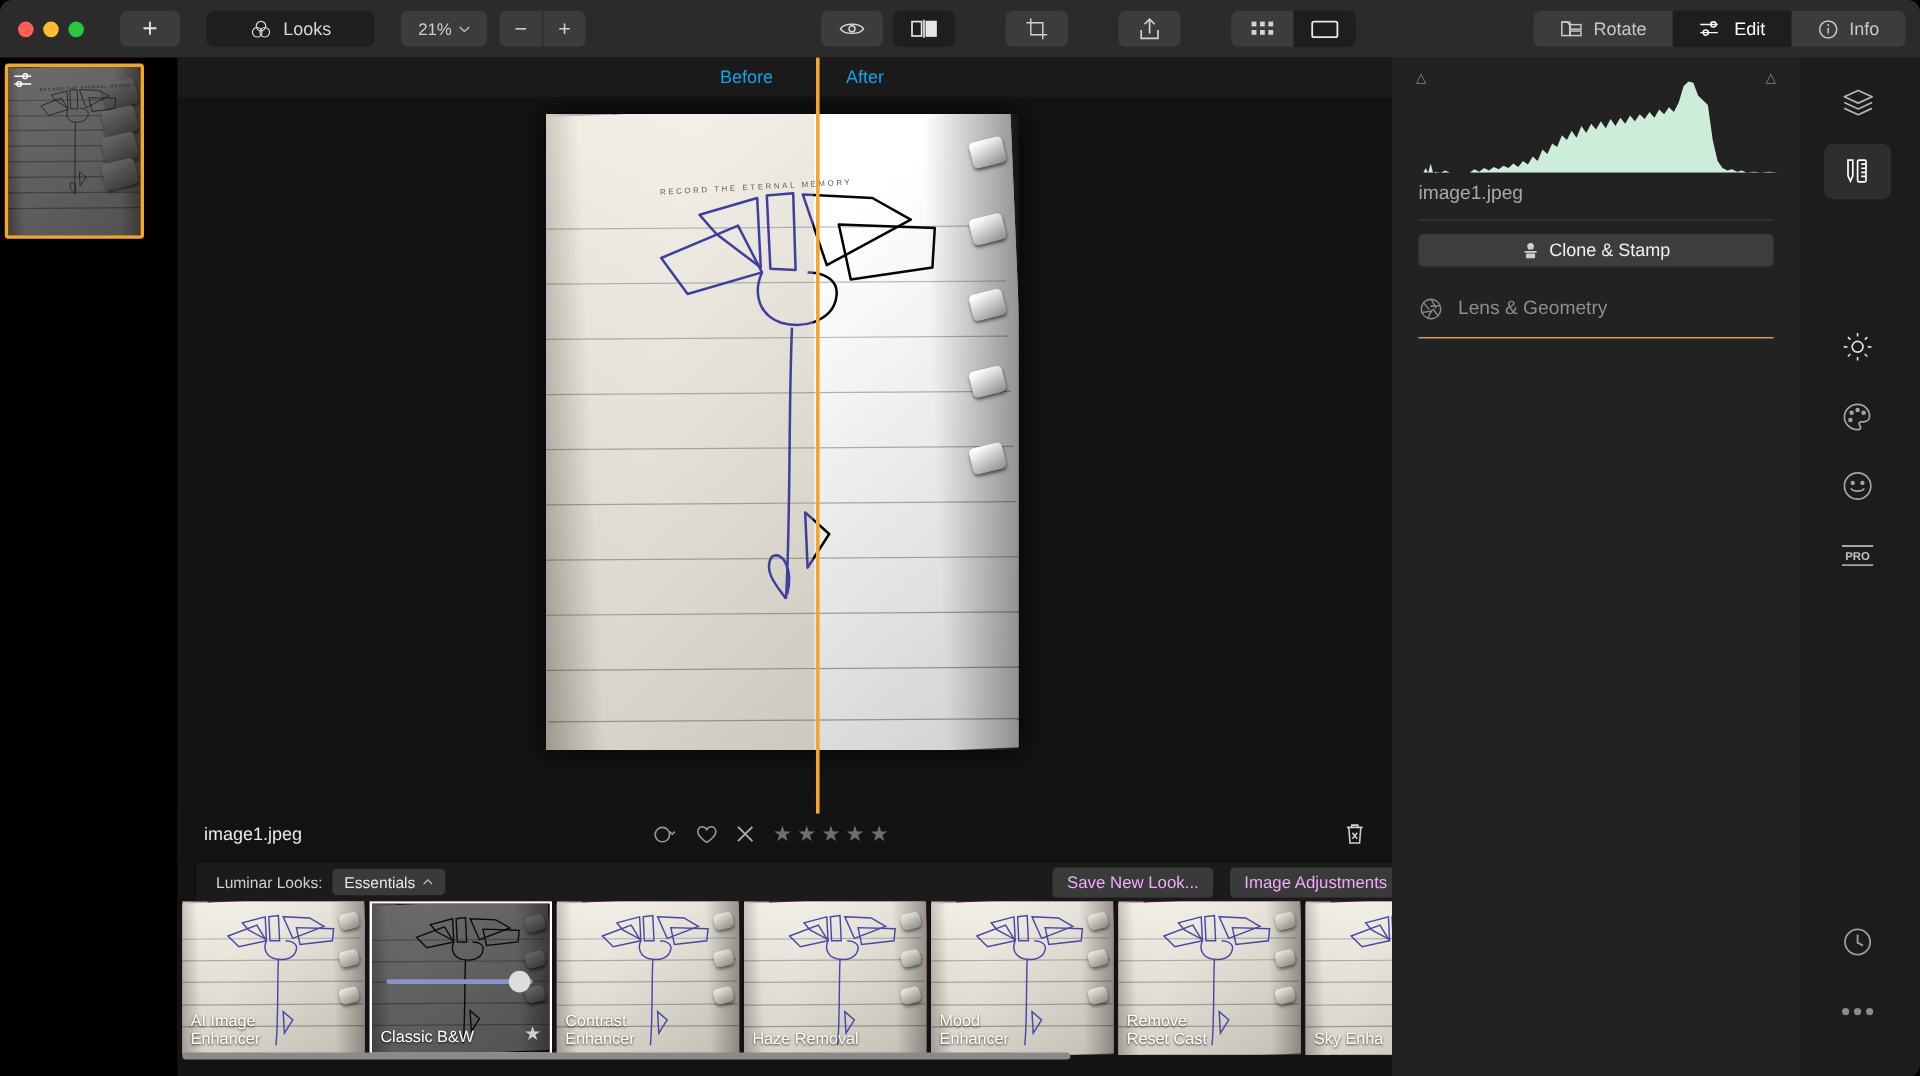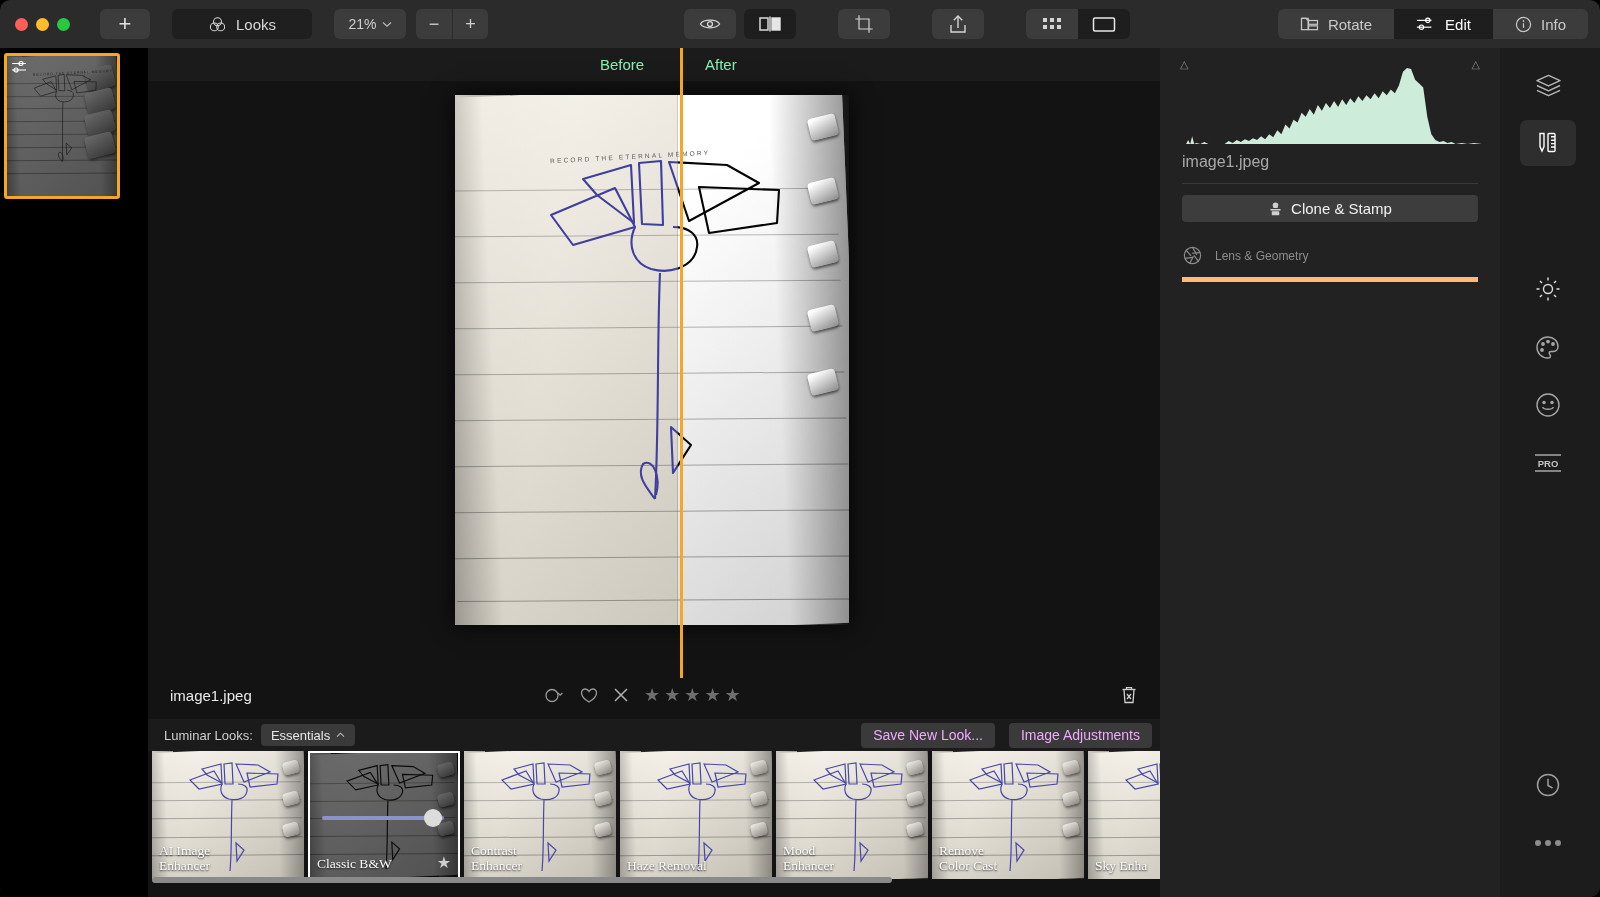--- a/index.html
+++ b/index.html
@@ -72,21 +72,21 @@
   }
   .thumb-img { position:absolute; inset:0; }
 
   
   .canvasArea {
     position:absolute; top:48px; left:148px; width:1012px; height:849px; background:#131313;
   }
   .ba-bar {
     position:relative; height:33px; background:#1b1b1b; display:flex; align-items:center;
   }
-  .ba-label { position:absolute; color:#86efac; font-size:15px;text-align:center; }
+  .ba-label { position:absolute; color:#0ea5e9; font-size:15px;text-align:center; }
   .ba-before { left: 452px; }
   .ba-after { left: 557px; }
 
   .photo-wrap {
     position:absolute; top:47px; left:307px; width:394px; height:530px;
     overflow:hidden; box-shadow:0 0 22px rgba(0,0,0,.85);
   }
   .split-line {
     position:absolute; top:0px; left:532px; width:3px; height:630px;
     background:#f5a623; z-index:40;
@@ -132,40 +132,40 @@
     position:absolute; left:0; bottom:178px; width:1012px; height:48px; background:#131313;
     display:flex; align-items:center;
   }
   .fname{ margin-left:22px; color:#e9e9e9; font-size:15px; }
   .rate{ position:absolute; left:396px; display:flex; align-items:center; gap:14px; }
   .stars{ display:flex; gap:4px; color:#6f6f6f; font-size:18px; }
   .trash{ position:absolute; right:22px; }
 
   
   .looksbar{
-    position:absolute; left:0; bottom:146px; width:1012px; height:32px; background:#1b1b1b;
+    position:absolute; left:16px; bottom:146px; width:1012px; height:32px; background:#1b1b1b;
     display:flex; align-items:center;
   }
   .ll-label{ margin-left:16px; color:#cfcfcf; font-size:13px; }
   .ll-sel{
     margin-left:8px; height:22px; padding:0 10px; background:#3a3a3a; border-radius:4px;
     display:flex; align-items:center; gap:6px; color:#e8e8e8; font-size:13px;
   }
   .ll-btns{ position:absolute; right:8px; display:flex; gap:14px; }
   .ll-btn{
     height:25px; padding:0 12px; background:#3a3a3a; border-radius:4px;
     display:flex; align-items:center; color:#f0abfc; font-size:14px;
   }
 
   
   .strip{
     position:absolute; left:0; bottom:12px; width:1012px; height:134px; background:#131313;
     display:flex; gap:4px; padding-left:4px; overflow:hidden;
   }
-  .look{ position:relative; width:152px; height:128px; flex:0 0 152px; overflow:hidden; background:#be185d;font-family:Liberation Serif, serif; }
+  .look{ position:relative; width:152px; height:128px; flex:0 0 152px; overflow:hidden; background:#be185d; }
   .look.sel{ border:2px solid #fff; }
   .look .lk-img{ position:absolute; inset:0; }
   .look .lk-name{
     position:absolute; left:7px; bottom:6px; color:#fff; font-size:13.5px; line-height:15px;
     text-shadow:0 1px 2px rgba(0,0,0,.8); max-width:120px;
   }
   .look .lk-star{ position:absolute; right:7px; bottom:5px; color:#cfcfcf; font-size:16px; }
   .lk-slider{ position:absolute; left:12px; right:14px; top:63px; height:4px; background:#8c93c9; border-radius:2px;}
   .lk-knob{ position:absolute; right:2px; top:-7px; width:18px; height:18px; border-radius:50%; background:#dcdcdc;}
   .bw{ filter:grayscale(1) brightness(.45) contrast(1.1);}
@@ -182,21 +182,21 @@
   .ptitle{ margin:14px 0 0 22px; color:#fff; font-size:30px; font-weight:400; letter-spacing:.3px;}
   .pfile{ margin:9px 0 0 22px; color:#a9a9a9; font-size:16px; }
   .divider{ height:1px; background:#3a3a3a; margin:12px 22px 0 22px; }
   .pbtn{
     margin:11px 22px 0 22px; height:27px; background:#3d3d3d; border-radius:4px;
     display:flex; align-items:center; justify-content:center; gap:8px;
     color:#f0f0f0; font-size:15px;
   }
   .prow{
     margin:0 22px; height:48px; display:flex; align-items:center; gap:12px;
-    font-size:12px; border-bottom:5px solid #fdba74;
+    font-size:16px; border-bottom:1px solid #fdba74;
   }
   .prow.dim{ color:#8d8d8d; }
   .prow.lit{ color:#fff; }
 
   
   .rail{
     position:absolute; top:48px; left:1500px; width:100px; height:849px; background:#1c1c1c;
   }
   .rail-ico{
     position:absolute; left:20px; width:56px; height:46px; border-radius:7px;
@@ -733,21 +733,21 @@
                   <path d="M38 29 L62 20 L70 33 L47 38 Z"></path>
               <path d="M95 22 L126 23 L125 33 L98 36 Z"></path>
               <path d="M70 33 C67 40 70 46 77 48 C86 50 94 47 95 40 C96 36 92 33 86 33"></path>
               <path d="M80 49 C79 72 80 98 78 120"></path>
                   <path d="M84 92 L92 99 L85 110 Z"></path>
                 </g>
               </svg>
           </div>
         </div>
         <div class="lk-name" style="white-space:pre-line">Remove
-Color Cast</div>
+Reset Cast</div>
       </div>
 
       <div class="look">
         <div class="lk-img">
           <div class="ph">
               <div class="ph-bg"></div>
               <div class="cloth-l"></div>
             <div class="paper">
                 <div class="rule" style="top:22%"></div>
                 <div class="rule" style="top:36%"></div>

